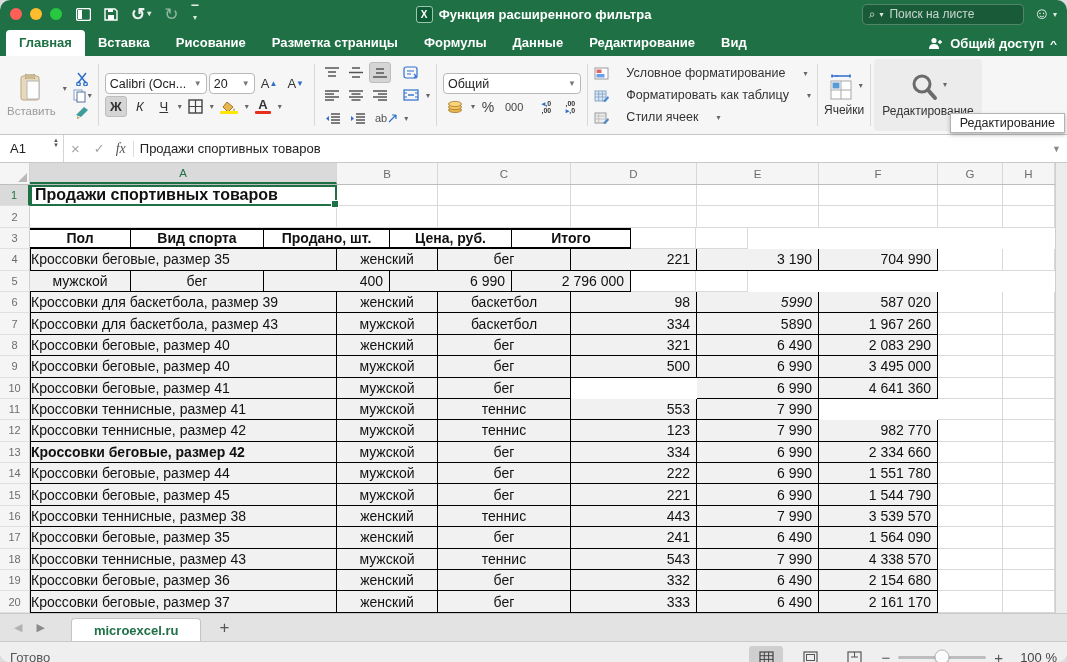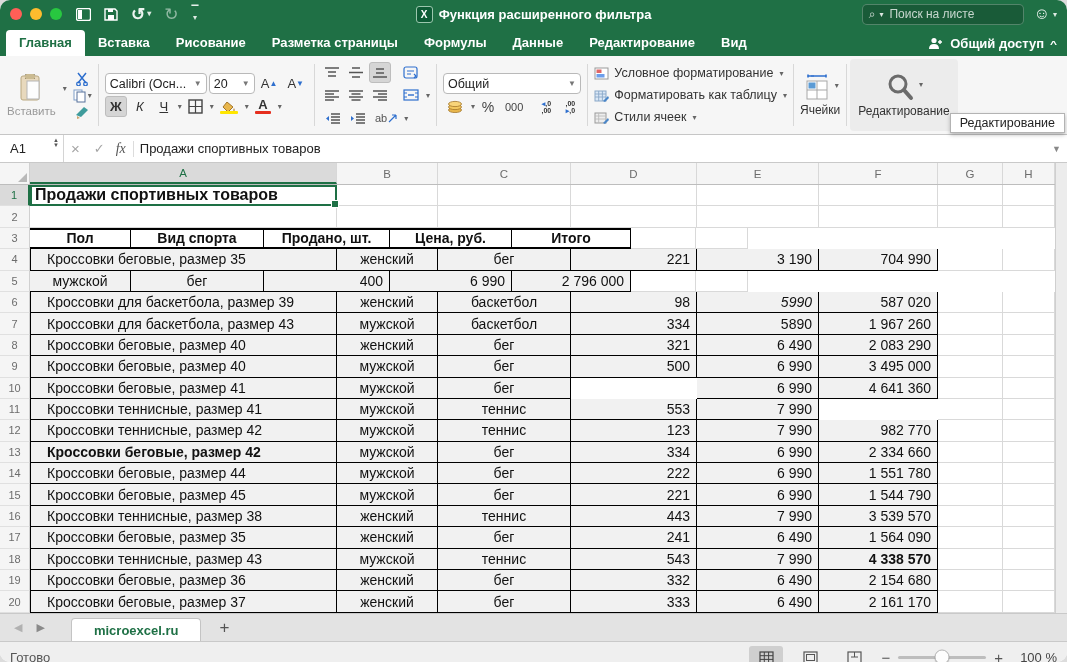--- a/index.html
+++ b/index.html
@@ -36,21 +36,21 @@
   .combo .caret2{color:#777;font-size:8px;margin-left:4px;}
   .dcaret{color:#666;font-size:8px;margin-left:1px;}
   .pastegrp{flex-direction:row;align-items:center;gap:6px;}
   .pastebtn{display:flex;flex-direction:column;align-items:center;justify-content:center;gap:2px;}
   .pastelabel{font-size:11.5px;color:#9a9a9a;}
   .clipcol{display:flex;flex-direction:column;gap:3px;align-items:center;}
   .bold-k{font-weight:700;}
   .ital-k{font-style:italic;}
   .und-k{text-decoration:underline;}
   .colorbar{position:absolute;left:3px;right:3px;bottom:2px;height:3px;border-radius:1px;}
-  .stylesgrp .srow{display:flex;align-items:center;gap:5px;font-size:12.5px;color:#333;height:20px;}
+  .stylesgrp .srow{display:flex;align-items:center;gap:17px;font-size:12.5px;color:#333;height:20px;}
   .bigbtn{display:flex;flex-direction:column;align-items:center;justify-content:center;}
   .biglabel{font-size:12px;color:#333;}
   .tooltip{position:absolute;right:2px;top:57px;background:#fff;border:1px solid #b3b3b3;box-shadow:0 2px 4px rgba(0,0,0,.25);font-size:12.5px;color:#222;padding:2px 9px;z-index:30;white-space:nowrap;}
   .ticon{display:inline-flex;align-items:center;justify-content:center;}
   .twoLine{display:flex;flex-direction:column;font-size:7px;line-height:7px;color:#333;align-items:center;font-weight:700;}
   .twoLine .blue{color:#2e6fce;}
 
   
   .fbar{height:27px;background:#fff;border-bottom:1px solid #c9c9c9;display:flex;align-items:center;flex:0 0 auto;font-size:13px;}
   .namebox{width:64px;height:100%;border-right:1px solid #d4d4d4;display:flex;align-items:center;padding-left:10px;box-sizing:border-box;color:#222;position:relative;}
@@ -69,21 +69,21 @@
   .corner:after{content:"";position:absolute;right:2px;bottom:2px;border-style:solid;border-width:0 0 9px 9px;border-color:transparent transparent #b9b9b9 transparent;}
   .chead{display:flex;align-items:center;justify-content:center;font-size:11.5px;color:#6c6c6c;border-right:1px solid #d8d8d8;box-sizing:border-box;height:100%;}
   .chead.selcol{background:#dadada;color:#1e7045;border-bottom:2px solid #1e7045;}
   .grow{display:flex;height:21.4px;box-sizing:border-box;}
   .rnum{width:30px;display:flex;align-items:center;justify-content:center;font-size:11px;color:#6c6c6c;border-right:1px solid #d0d0d0;border-bottom:1px solid #e0e0e0;box-sizing:border-box;background:#f5f5f5;}
   .rnum.selrow{background:#dadada;color:#1e7045;border-right:2px solid #1e7045;}
   .cell{border-right:1px solid #d9d9d9;border-bottom:1px solid #d9d9d9;box-sizing:border-box;font-size:14px;color:#111;display:flex;align-items:center;overflow:hidden;white-space:nowrap;}
   .tb{border-right:1px solid #000;border-bottom:1px solid #000;background:#f1f1f1;}
   .tbl-left{border-left:1px solid #000;}
   .th{font-weight:700;justify-content:center;background:#fff;border-top:2px solid #000;border-bottom-width:2px;}
-  .al{justify-content:flex-start;padding-left:16px;}
+  .al{justify-content:flex-start;padding-left:0;}
   .ac{justify-content:center;}
   .ar{justify-content:flex-end;padding-right:6px;}
   .titlecell{position:relative;overflow:visible;z-index:3;font-weight:700;font-size:16px;padding-left:5px;outline:2px solid #1e7045;outline-offset:-2px;background:#fff;}
   .handle{position:absolute;right:-3px;bottom:-3px;width:6px;height:6px;background:#1e7045;border:1px solid #fff;z-index:4;}
   .vscroll{width:12px;background:#ececec;border-left:1px solid #cfcfcf;box-sizing:border-box;}
 
   
   .sheetbar{height:27px;background:#e3e3e3;border-top:1px solid #c9c9c9;display:flex;align-items:center;flex:0 0 auto;padding-left:14px;gap:4px;}
   .navarrows{display:flex;gap:14px;color:#8a8a8a;font-size:11px;margin-right:22px;}
   .stab{background:#fff;border:1px solid #c4c4c4;border-bottom:none;height:22px;align-self:flex-end;display:flex;align-items:center;padding:0 22px;font-size:13px;font-weight:700;color:#1e7045;border-radius:4px 4px 0 0;}
@@ -639,21 +639,21 @@
             <div class="cell" style="width: 65px;"></div>
             <div class="cell" style="width: 52px;"></div>
           </div>
           <div class="grow">
             <div class="rnum">18</div>
             <div class="cell tb tbl-left al" style="width: 307px;">Кроссовки теннисные, размер 43</div>
             <div class="cell tb ac" style="width: 101px;">мужской</div>
             <div class="cell tb ac" style="width: 133px;">теннис</div>
             <div class="cell tb ar" style="width: 126px;">543</div>
             <div class="cell tb ar" style="width: 122px;">7 990</div>
-            <div class="cell tb ar" style="width: 119px; font-weight: bold;">4 338 570</div>
+            <div class="cell tb ar" style="width: 119px;">4 338 570</div>
             <div class="cell" style="width: 65px;"></div>
             <div class="cell" style="width: 52px;"></div>
           </div>
           <div class="grow">
             <div class="rnum">19</div>
             <div class="cell tb tbl-left al" style="width: 307px;">Кроссовки беговые, размер 36</div>
             <div class="cell tb ac" style="width: 101px;">женский</div>
             <div class="cell tb ac" style="width: 133px;">бег</div>
             <div class="cell tb ar" style="width: 126px;">332</div>
             <div class="cell tb ar" style="width: 122px;">6 490</div>

